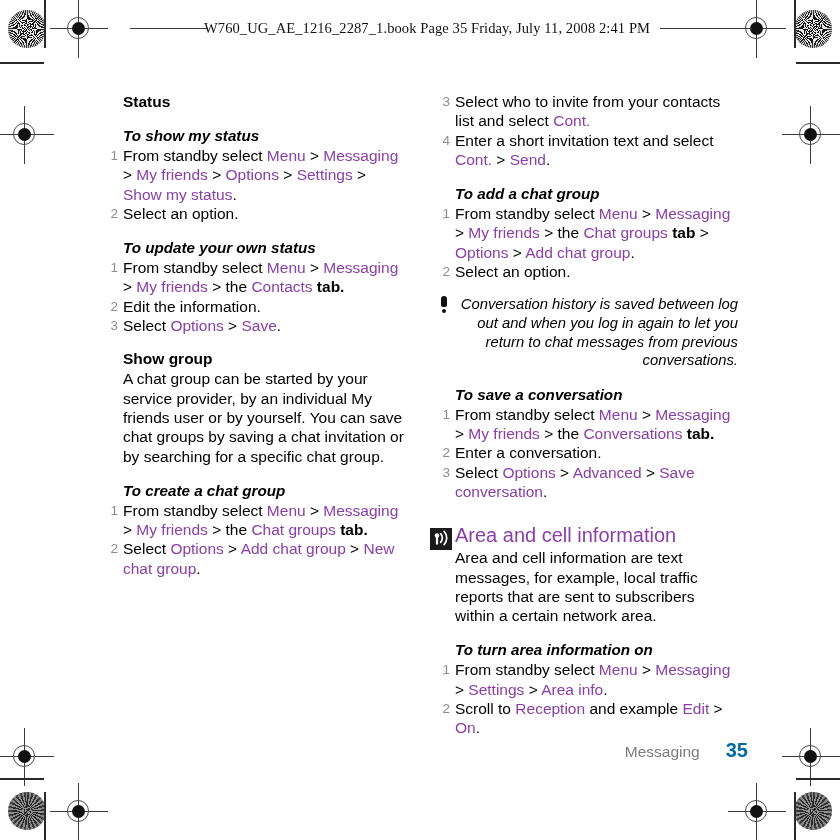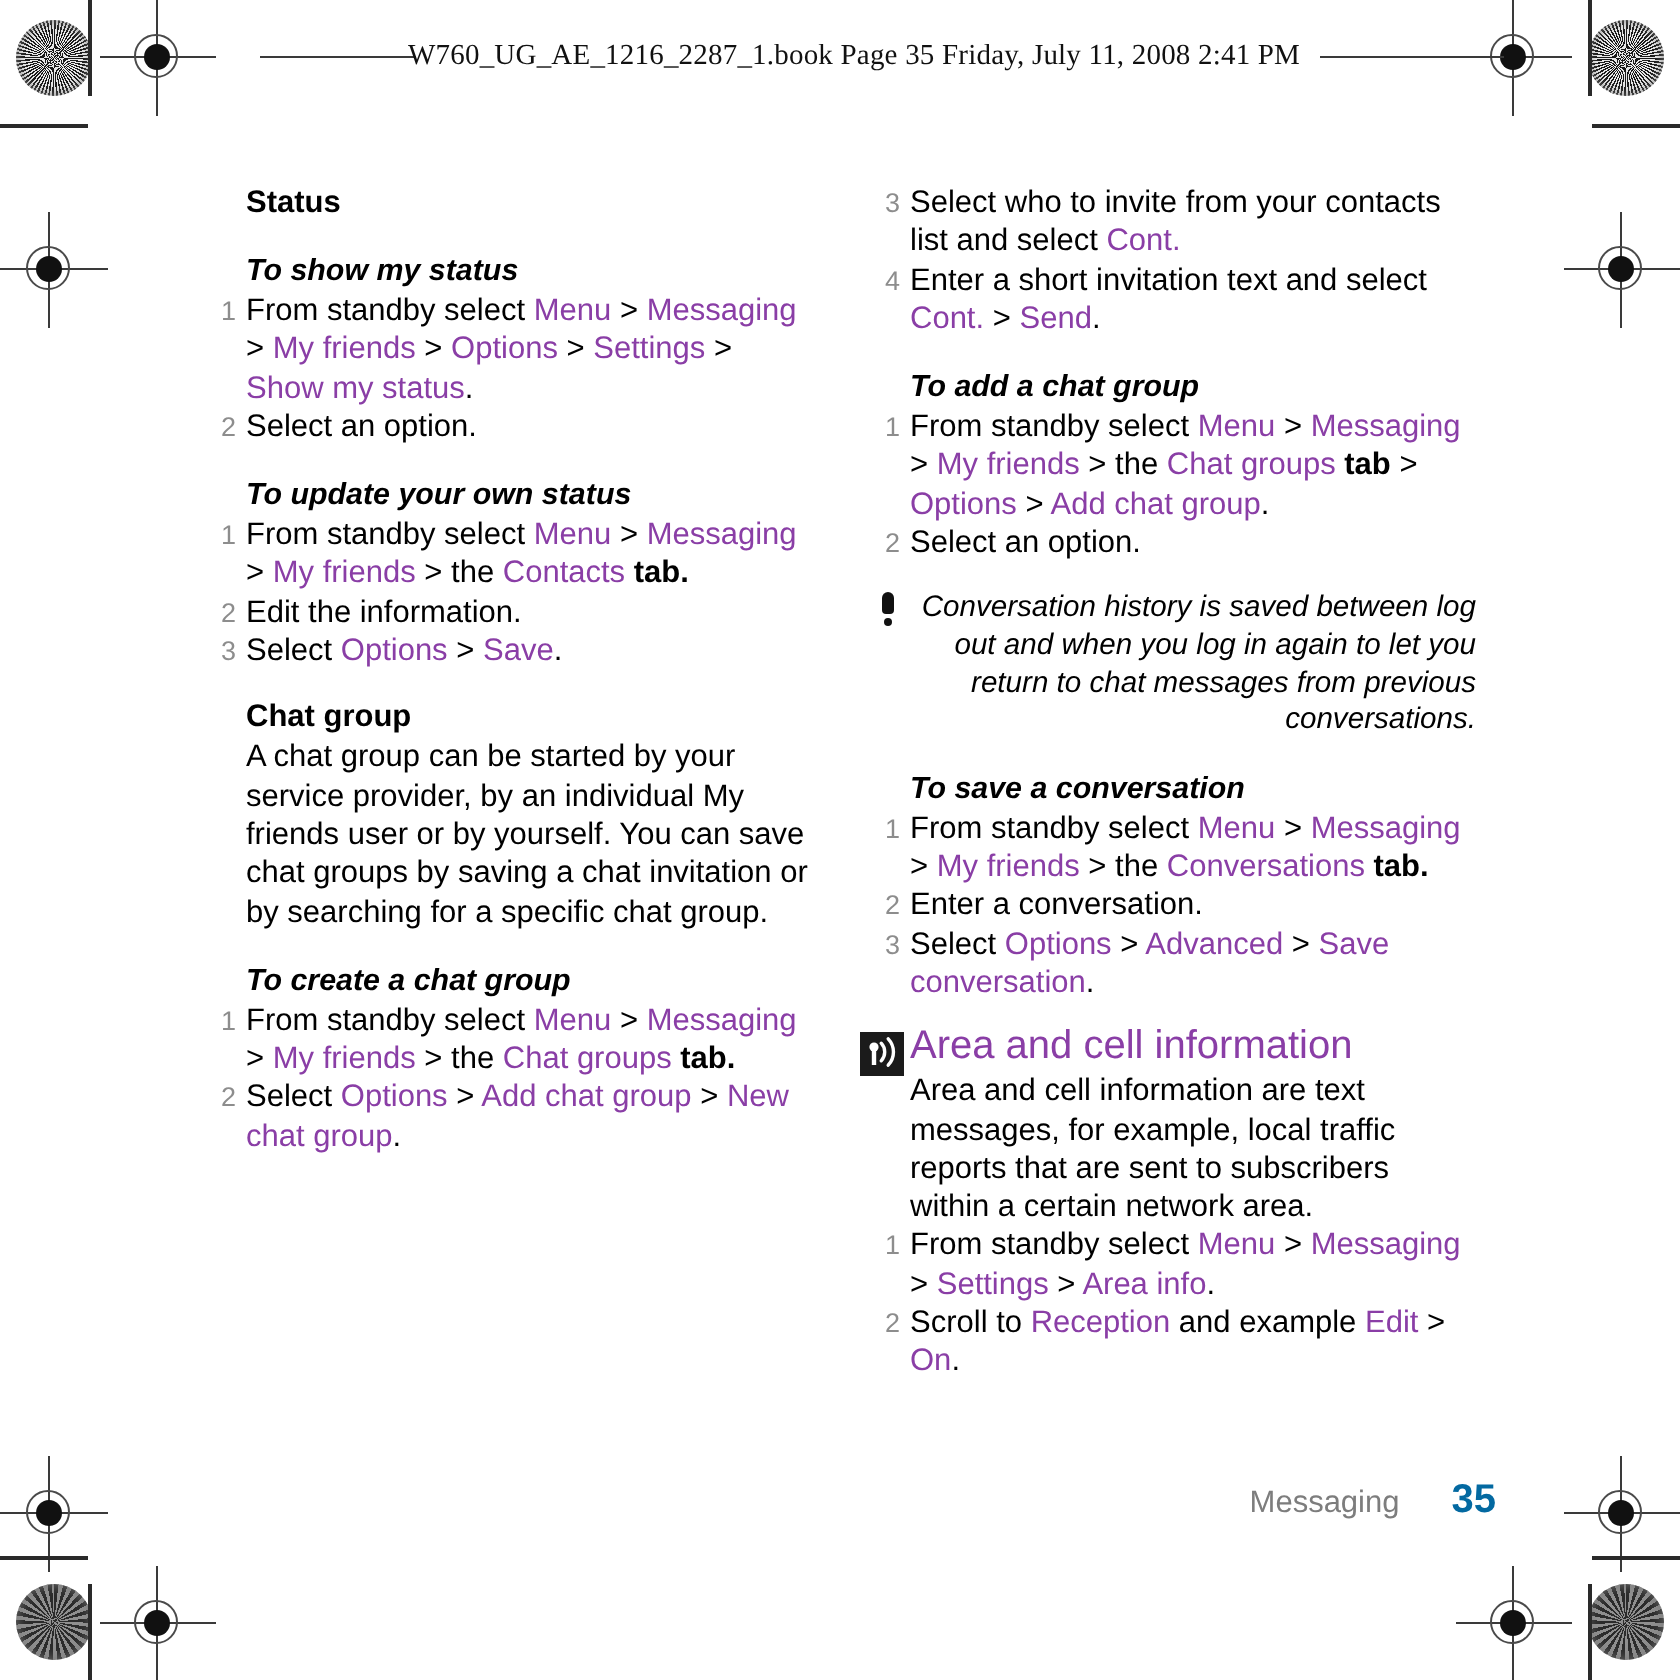--- a/index.html
+++ b/index.html
@@ -167,21 +167,21 @@
     position: absolute;
     left: 1.5px; top: 13px;
     width: 4px; height: 4px;
     background: #111;
     border-radius: 50%;
   }
 
   
   .sec {
     position: relative;
-    margin-top: 10px;
+    margin-top: 22px;
     padding-left: 17px;
   }
   .sec .sec-icon {
     position: absolute;
     left: -8px;
     top: 5px;
     width: 22px;
     height: 22px;
     background: #1b1b1b;
   }
@@ -293,21 +293,21 @@
     </ol>
 
   <div class="h-proc">To update your own status</div>
   <ol class="steps">
       <li><span class="num">1</span><span>From standby select </span><span class="v">Menu</span><span> &gt; </span><span class="v">Messaging</span><span> &gt; </span><span class="v">My friends</span><span> &gt; the </span><span class="v">Contacts</span><span class="b"> tab.</span></li>
       <li><span class="num">2</span><span>Edit the information.</span></li>
       <li><span class="num">3</span><span>Select </span><span class="v">Options</span><span> &gt; </span><span class="v">Save</span><span>.</span></li>
     </ol>
 
   <div class="gap-sm"></div>
-  <div class="h-sub">Chat group</div>
+  <div class="h-sub">Show group</div>
   <p class="para">A chat group can be started by your service provider, by an individual My friends user or by yourself. You can save chat groups by saving a chat invitation or by searching for a specific chat group.</p>
 
   <div class="h-proc">To create a chat group</div>
   <ol class="steps">
       <li><span class="num">1</span><span>From standby select </span><span class="v">Menu</span><span> &gt; </span><span class="v">Messaging</span><span> &gt; </span><span class="v">My friends</span><span> &gt; the </span><span class="v">Chat groups</span><span class="b"> tab.</span></li>
       <li><span class="num">2</span><span>Select </span><span class="v">Options</span><span> &gt; </span><span class="v">Add chat group</span><span> &gt; </span><span class="v">New chat group</span><span>.</span></li>
     </ol>
 
 </div>
 
@@ -346,20 +346,21 @@
         <circle cx="7" cy="7.5" r="2.3" fill="#ffffff"></circle>
         <rect x="5.9" y="8" width="2.2" height="8.5" fill="#ffffff"></rect>
         <path d="M10.6 5.6 A6.4 6.4 0 0 1 10.6 14.4" stroke="#ffffff" stroke-width="1.7" fill="none" stroke-linecap="round"></path>
         <path d="M14.1 3.4 A9.6 9.6 0 0 1 14.1 16.6" stroke="#ffffff" stroke-width="1.7" fill="none" stroke-linecap="round"></path>
       </svg>
     </span>
     <h2 class="sec-title">Area and cell information</h2>
     <p class="para" style="margin-left:0;">Area and cell information are text messages, for example, local traffic reports that are sent to subscribers within a certain network area.</p>
   </div>
 
+  <div class="h-proc">To turn area information on</div>
   <ol class="steps">
       <li><span class="num">1</span><span>From standby select </span><span class="v">Menu</span><span> &gt; </span><span class="v">Messaging</span><span> &gt; </span><span class="v">Settings</span><span> &gt; </span><span class="v">Area info</span><span>.</span></li>
       <li><span class="num">2</span><span>Scroll to </span><span class="v">Reception</span><span> and example </span><span class="v">Edit</span><span> &gt; </span><span class="v">On</span><span>.</span></li>
     </ol>
 
 </div>
 
 <div class="footer">
   <span class="f-chap">Messaging</span>
   <span class="f-page">35</span>

